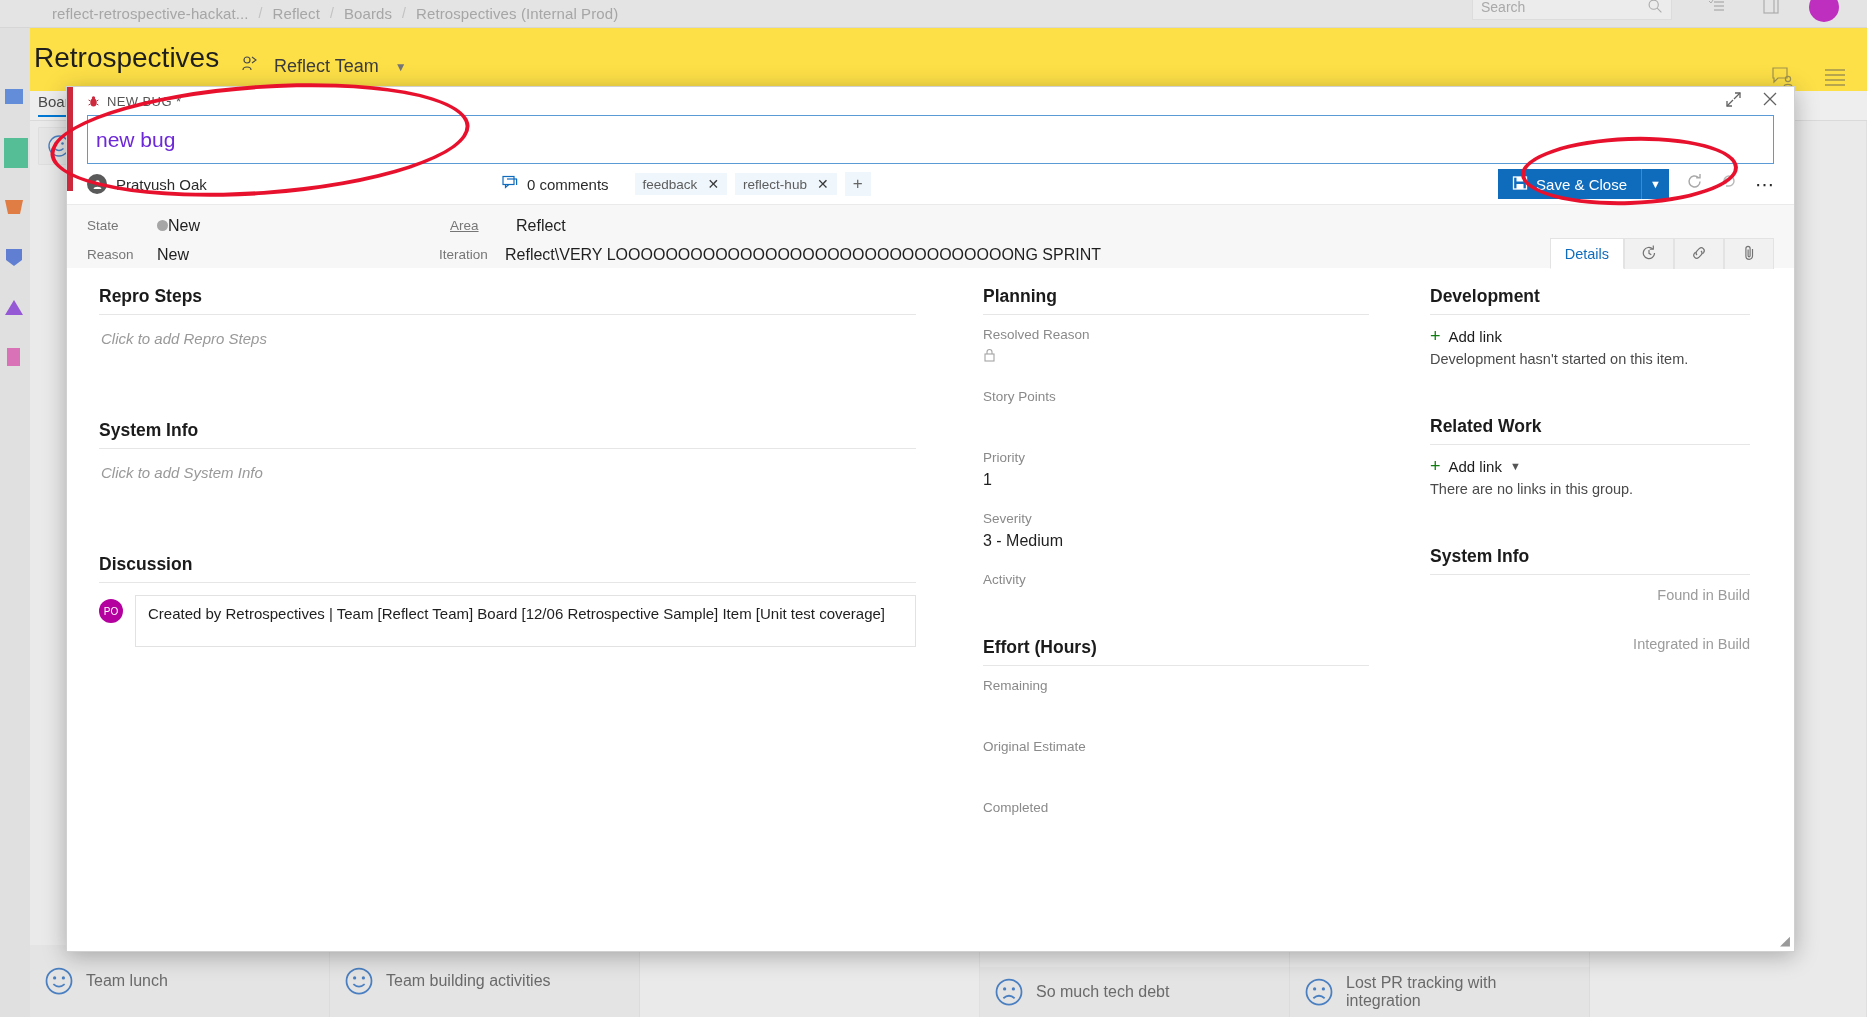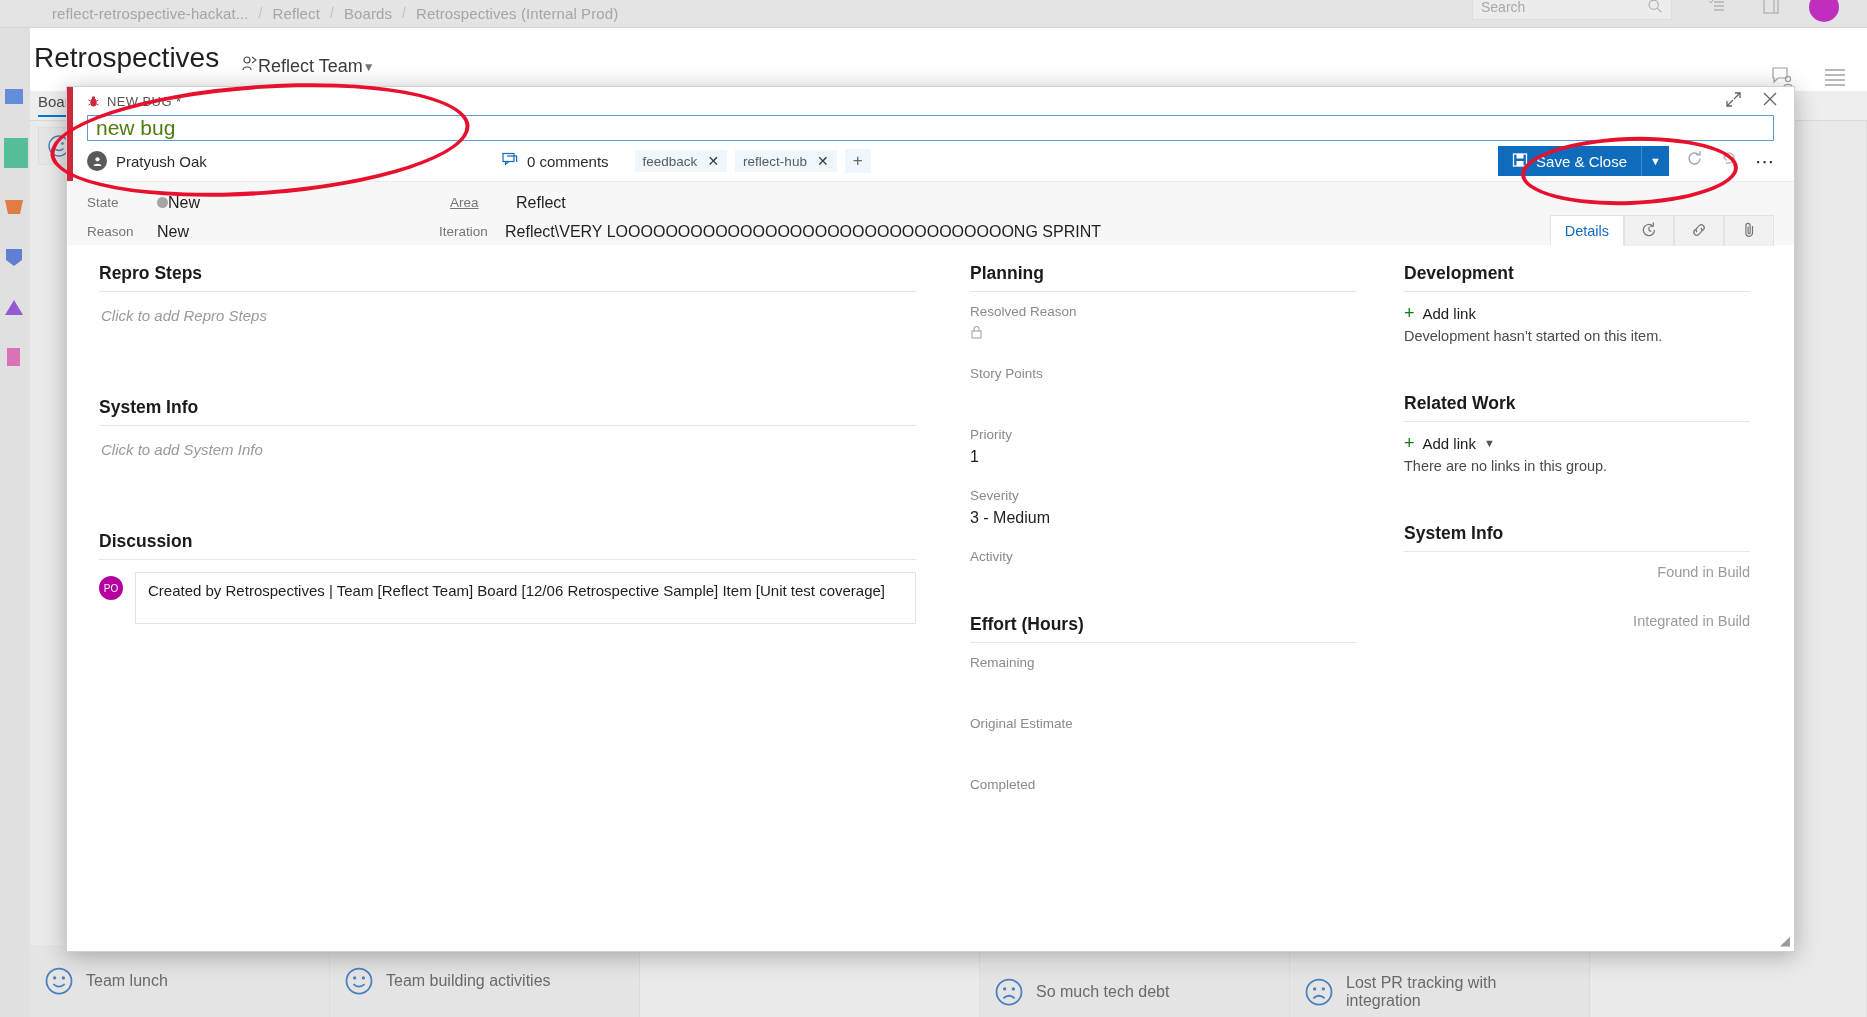--- a/index.html
+++ b/index.html
@@ -52,29 +52,29 @@
     background: #e0e0e0;
   }
   .rail-ico {
     position: absolute; left: 3px; width: 22px; height: 22px;
     opacity: .85;
   }
 
   
   .page-header {
     position: absolute; top: 28px; left: 30px; right: 0; height: 63px;
-    background: #ffffff;
+    background: #fde047;
   }
   .page-title {
     position: absolute; left: 4px; top: 14px;
     font-size: 28px; color: #1f1f1f; font-weight: 400;
   }
   .team-chip {
     position: absolute; left: 210px; top: 27px;
-    display: flex; align-items: center; gap: 0;
+    display: flex; align-items: center; gap: 16px;
     color: #3c3c3c; font-size: 18px;
   }
   .team-chip .chev { color: #767676; font-size: 12px; }
   .hdr-right-icon { position: absolute; top: 38px; opacity: .55; }
   #hdr-feedback { right: 72px; }
   #hdr-menu { right: 20px; }
 
   
   .board-tabs {
     position: absolute; top: 91px; left: 30px; right: 0; height: 30px;
@@ -138,23 +138,23 @@
   }
   .bug-glyph { margin-right: 7px; display: inline-flex; }
   .dlg-win-btns {
     margin-left: auto; display: flex; align-items: center; gap: 20px;
     padding-right: 16px; color: #4d4d4d;
   }
   .dlg-win-btns span { cursor: pointer; opacity: .8; }
 
   .title-input-wrap { padding: 0 20px 0 20px; }
   .title-input {
-    width: 100%; height: 26px;
+    width: 100%; height: 49px;
     border: 1px solid #5b9bd5; background: #fff;
-    font-size: 21px; color: #4d7c0f;
+    font-size: 21px; color: #6d28d9;
     padding: 2px 8px; outline: none;
     font-family: "Liberation Sans", sans-serif;
   }
 
   .meta-row {
     height: 40px; display: flex; align-items: center;
     padding: 0 20px; gap: 0;
   }
   .assignee { display: flex; align-items: center; gap: 9px; font-size: 15px; color: #2b2b2b; }
   .assignee .av {
@@ -217,21 +217,21 @@
     display: flex; align-items: center; justify-content: center;
     font-size: 14.5px; color: #0f6cbd; cursor: pointer;
     border: 1px solid #e3e3e3; border-bottom: none;
     background: #f1f1f1;
   }
   .dtab.active { background: #ffffff; border-bottom: 1px solid #fff; }
   .dtab .tico { color: #444; opacity: .75; }
 
   
   .dlg-body {
-    flex: 1 1 auto; display: flex; padding: 18px 22px 0 22px; gap: 4px;
+    flex: 1 1 auto; display: flex; padding: 18px 22px 0 22px; gap: 17px;
     background: #fff; overflow: hidden;
   }
   .col { padding: 0 22px; }
   .col-1 { flex: 0 0 855px; padding-left: 10px; padding-right: 28px; }
   .col-2 { flex: 0 0 430px; }
   .col-3 { flex: 1 1 auto; }
 
   .sec-head {
     font-size: 17.5px; color: #1b1b1b; font-weight: 600;
     padding-bottom: 7px; border-bottom: 1px solid #e6e6e6;

